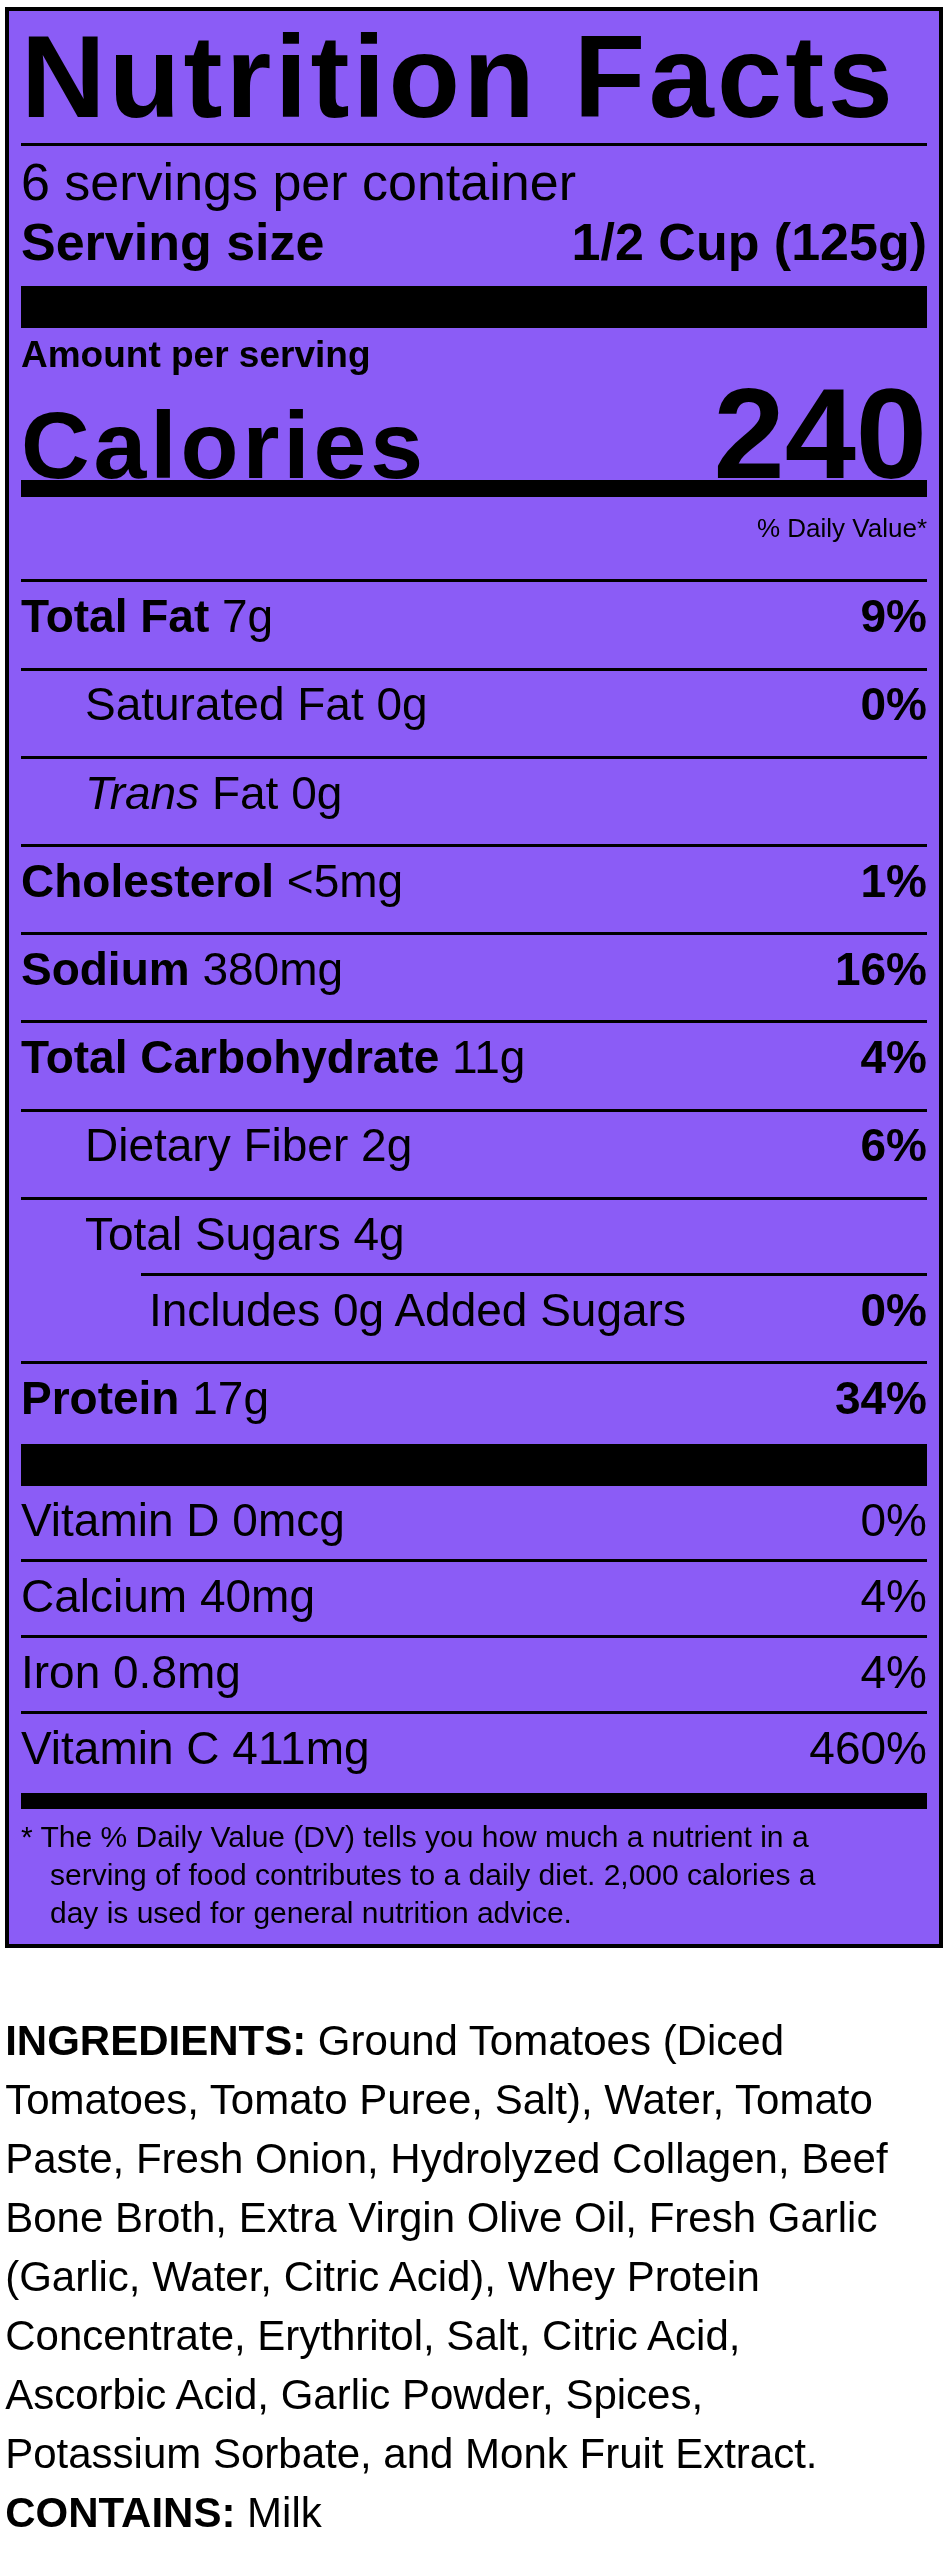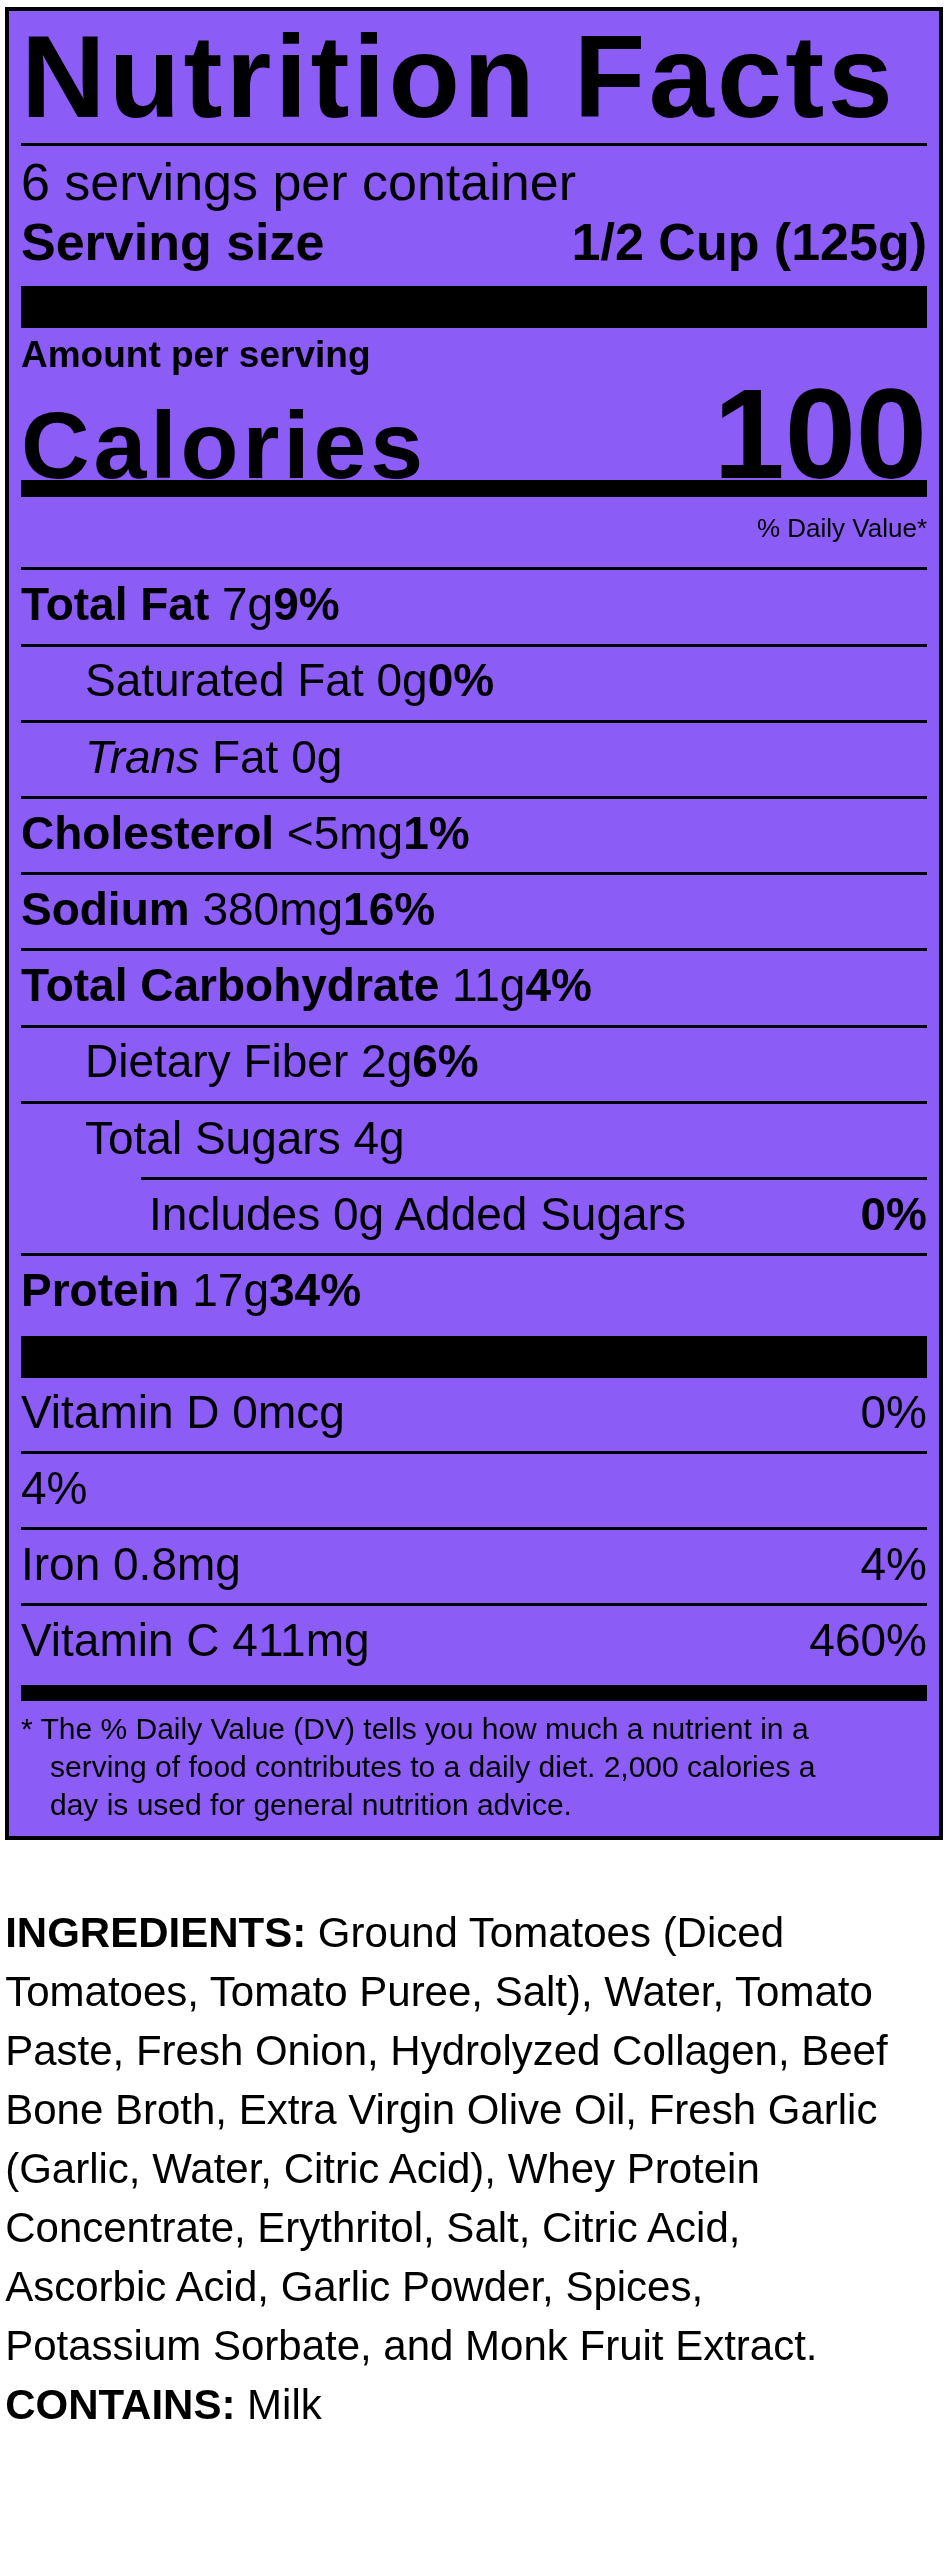--- a/index.html
+++ b/index.html
@@ -76,26 +76,27 @@
     background: #000;
   }
   .nf-dv-header {
     text-align: right;
     font-size: 26px;
     font-weight: normal;
     padding: 15.7px 0 23.6px 0;
   }
   .row {
     display: flex;
-    justify-content: flex-start;
+    justify-content: space-between;
     align-items: flex-end;
     border-top: 3.3px solid #000;
     padding: 9.8px 0 14.4px 0;
     font-size: 46px;
     line-height: 49px;
+    margin-top: 12px;
   }
   .row .name { white-space: pre-wrap; }
   .b { font-weight: bold; }
   .i { font-style: italic; }
   .ind1 { padding-left: 64px; }
   .row .dv { font-weight: bold; }
   .includes-wrap {
     margin-left: 120px;
     border-top: 3.3px solid #000;
     display: flex;
@@ -152,21 +153,21 @@
     <span>Serving size</span>
     <span>1/2 Cup (125g)</span>
   </div>
 
   <div class="bar-thick"></div>
 
   <div class="nf-amount">Amount per serving</div>
 
   <div class="nf-cal-row">
     <span class="nf-cal-label">Calories</span>
-    <span class="nf-cal-value">100</span>
+    <span class="nf-cal-value">240</span>
   </div>
 
   <div class="bar-med"></div>
 
   <div class="nf-dv-header">% Daily Value*</div>
 
   <div class="row">
     <span class="name"><span class="b">Total Fat</span><span> 7g</span></span>
     <span class="dv">9%</span>
   </div>
@@ -217,20 +218,21 @@
   </div>
 
   <div class="bar-thick2"></div>
 
   <div>
     <div class="vrow">
       <span>Vitamin D 0mcg</span>
       <span>0%</span>
     </div>
     <div class="vrow">
+      <span>Calcium 40mg</span>
       <span>4%</span>
     </div>
     <div class="vrow">
       <span>Iron 0.8mg</span>
       <span>4%</span>
     </div>
     <div class="vrow">
       <span>Vitamin C 411mg</span>
       <span>460%</span>
     </div>

